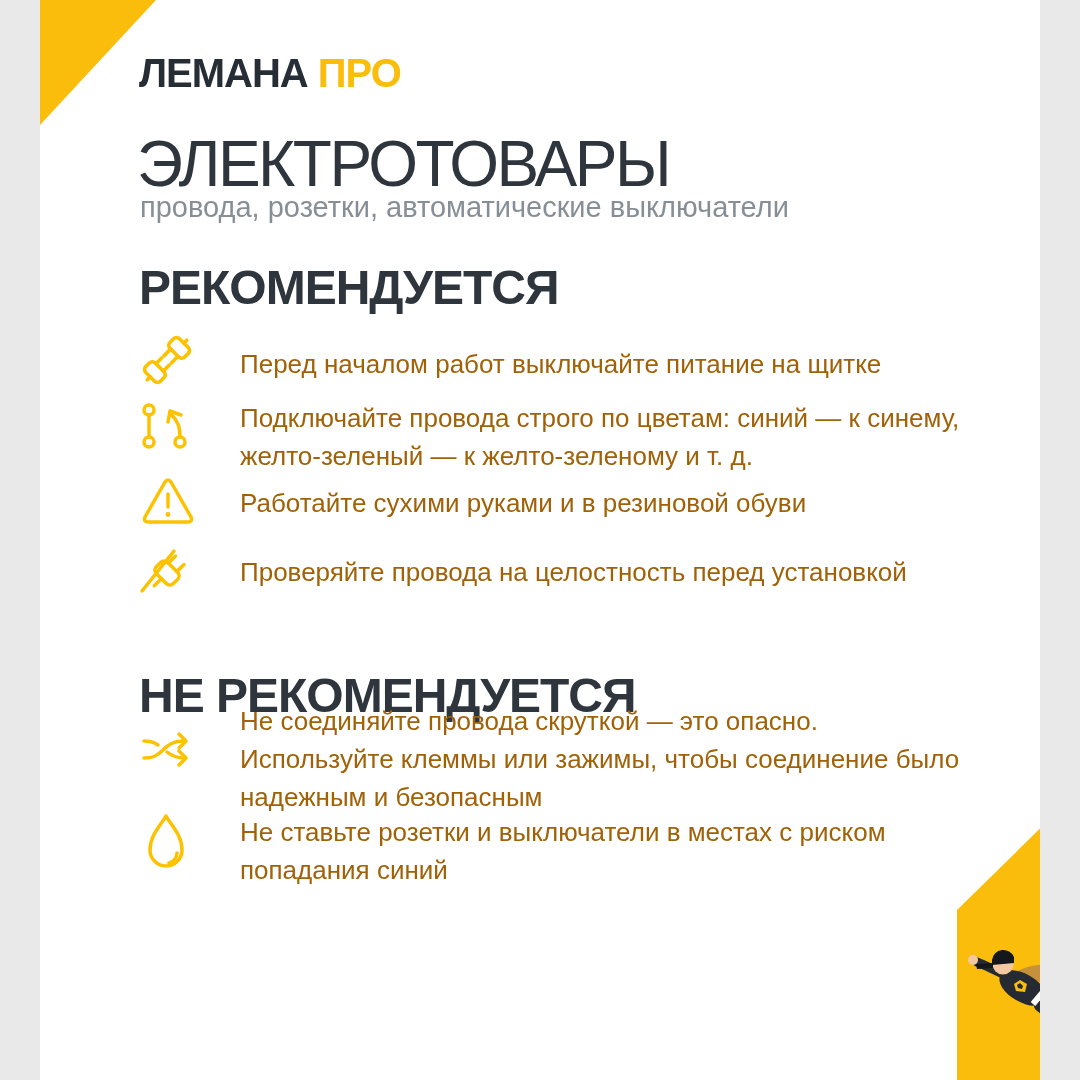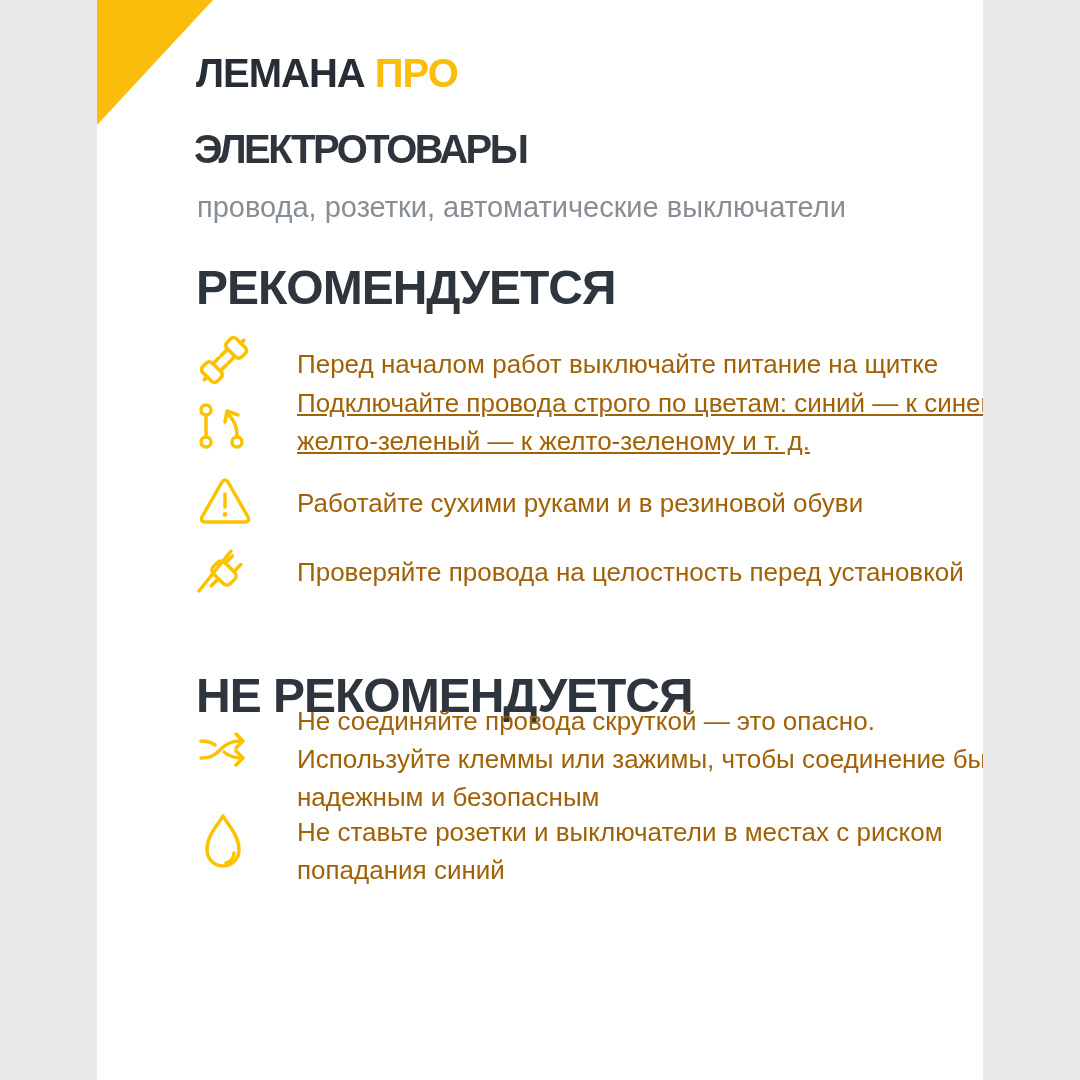--- a/index.html
+++ b/index.html
@@ -1,44 +1,44 @@
 <!DOCTYPE html>
 <html><head>
 <meta charset="utf-8">
 <style>
   html,body{margin:0;padding:0;background:#e9e9e9;}
   .canvas{
-    position:relative;width:886px;height:1080px;background:#ffffff;
+    position:relative;width:1000px;height:1080px;background:#ffffff;
     font-family:"Liberation Sans","DejaVu Sans",sans-serif;overflow:hidden;margin:0 auto;
   }
   
   .tri-tl{position:absolute;left:0;top:0;width:116px;height:125px;background:#FBBD0B;
     clip-path:polygon(0 0,100% 0,0 100%);}
   .corner-br{position:absolute;left:917px;top:750px;width:163px;height:330px;background:#FBBD0B;
     clip-path:polygon(100% 0,0 48.5%,0 100%,100% 100%);}
   .hero-svg{position:absolute;left:6px;top:196px;width:130px;height:92px;}
   
   .logo{position:absolute;left:99px;top:51px;font-size:40px;font-weight:bold;
     letter-spacing:-1px;color:#272D34;white-space:nowrap;}
   .logo .accent{color:#FBBD0B;}
   .header-title{position:absolute;left:470px;top:49px;font-size:41px;font-weight:bold;
     letter-spacing:-1px;color:#2E353C;white-space:nowrap;}
   
-  .page-title{position:absolute;left:97px;top:127px;font-size:40px;font-weight:bold;
+  .page-title{position:absolute;left:97px;top:127px;font-size:64px;font-weight:normal;
     letter-spacing:-2.5px;color:#2E353C;white-space:nowrap;text-align:center;}
   .page-subtitle{position:absolute;left:100px;top:191px;font-size:29px;color:#878E96;white-space:nowrap;}
   .sec-heading{position:absolute;left:99px;font-size:48px;font-weight:bold;
     letter-spacing:-1px;color:#2E353C;white-space:nowrap;}
   .sec-1{top:260px;} .sec-2{top:640px;margin-top:28px;}
   
   .item-icon{position:absolute;}
   .item-text{position:absolute;left:200px;width:810px;font-size:26px;line-height:38px;
     color:#a16207;white-space:pre-line;}
   .i1{left:98px;top:331px;} .t1{top:345px;}
-  .i2{left:102px;top:403px;} .t2{top:384px;text-decoration:underline;}
+  .i2{left:102px;top:403px;} .t2{top:399px;}
   .i3{left:101px;top:477px;} .t3{top:484px;}
   .i4{left:98px;top:539px;} .t4{top:553px;}
   .i5{left:101px;top:729px;} .t5{top:702px;}
   .i6{left:106px;top:813px;} .t6{top:813px;}
   .icon-stroke{stroke:#FCC200;stroke-width:3.5;fill:none;stroke-linecap:round;stroke-linejoin:round;}
 </style>
 </head>
 <body>
 
 <div class="canvas">

